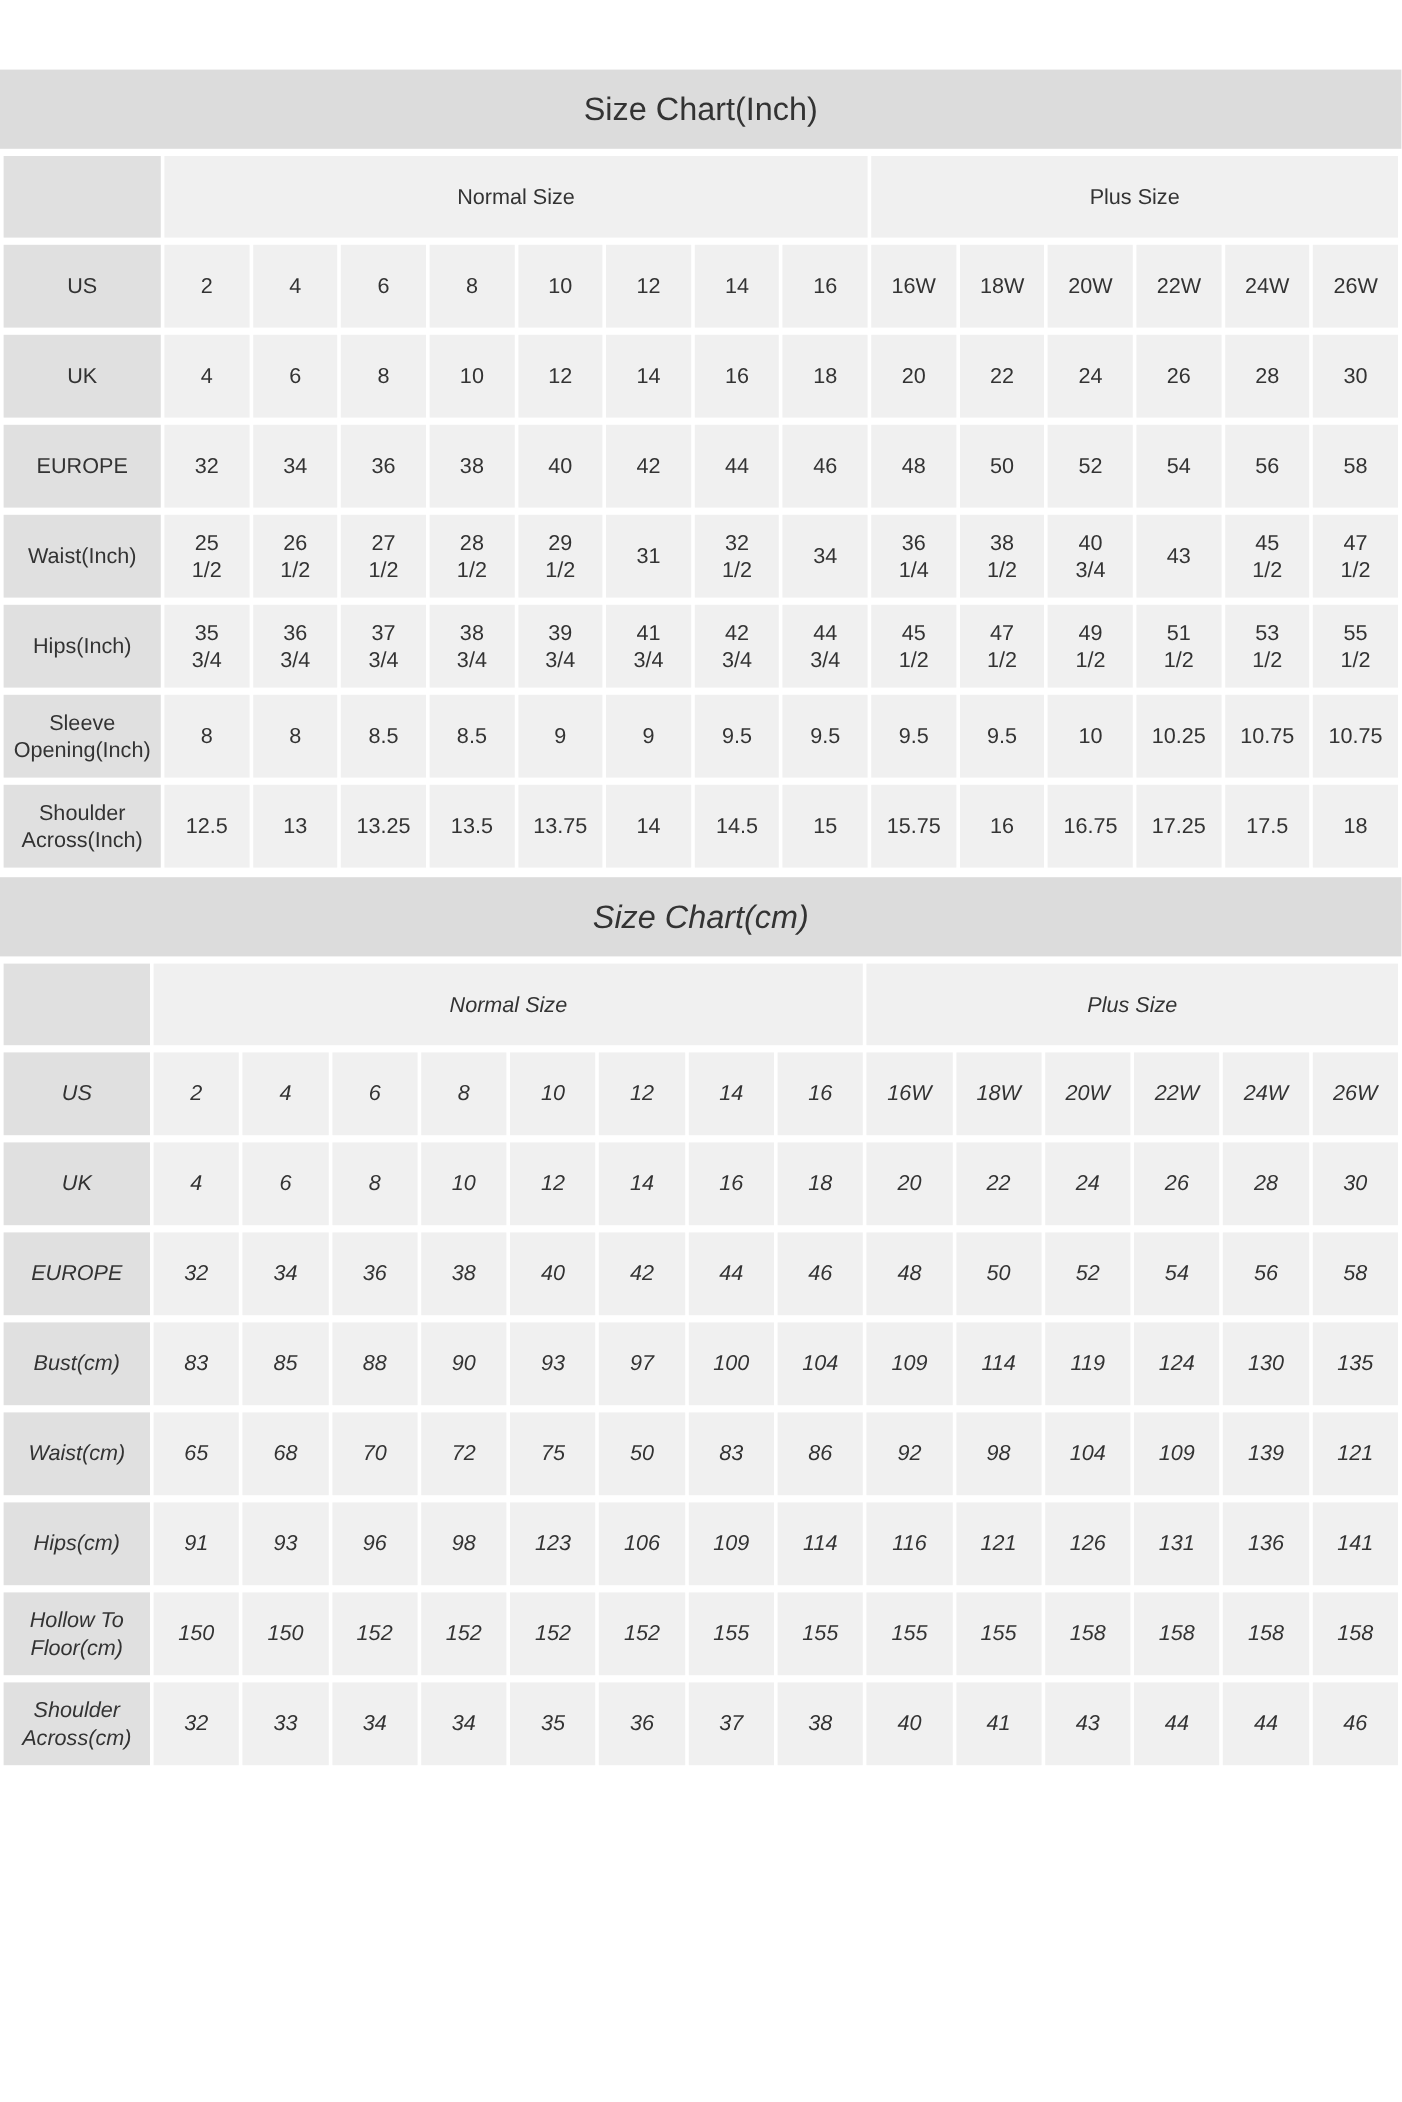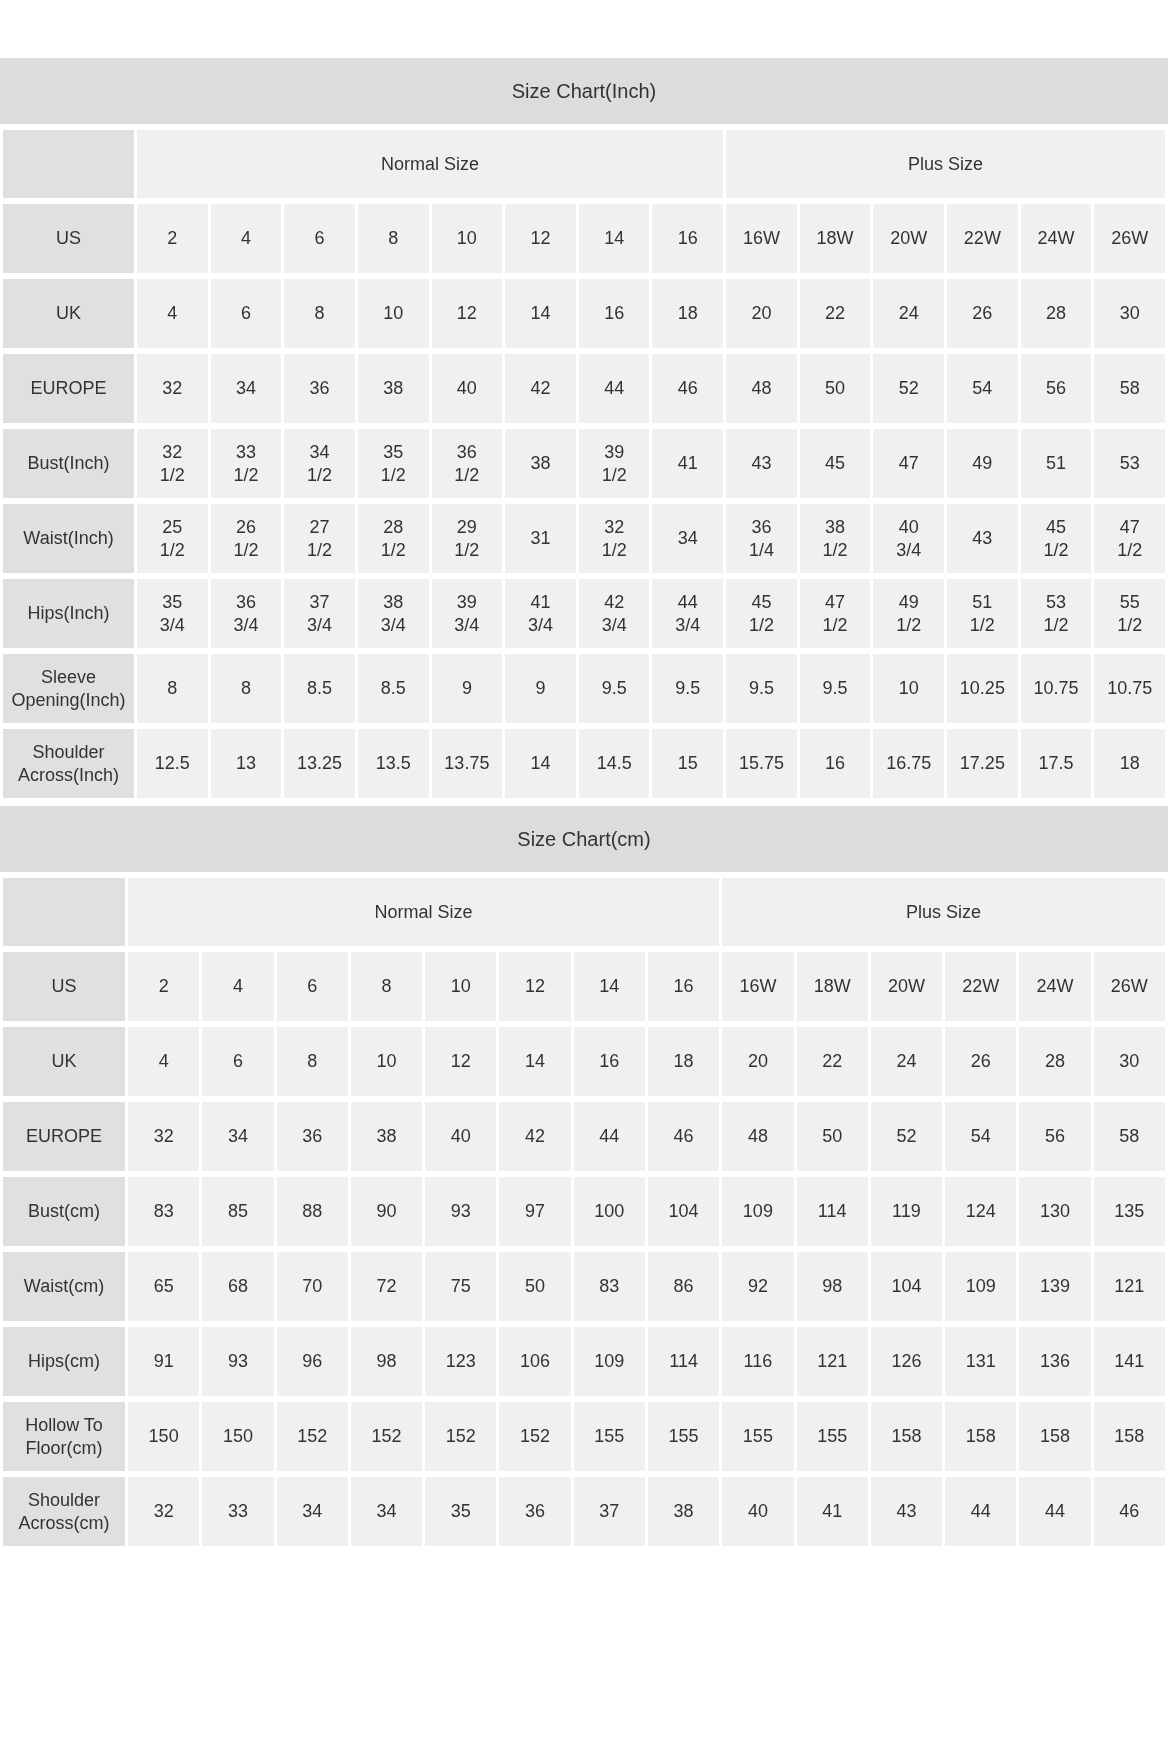--- a/index.html
+++ b/index.html
@@ -5,29 +5,29 @@
   * { box-sizing: border-box; }
   html, body { margin: 0; padding: 0; }
   body {
     width: 1168px;
     min-height: 1752px;
     background: #ffffff;
     font-family: "Liberation Sans", "DejaVu Sans", sans-serif;
     color: var(--text, #333333);
     padding: 58px 0 45px 0;
   }
-  .chart + .chart { margin-top: 2px; }
+  .chart + .chart { margin-top: 2px; font-style: italic; }
   .title-bar {
     width: 100%;
     height: 66px;
     background: var(--title-bg, #dcdcdc);
     display: flex;
     align-items: center;
     justify-content: center;
-    font-size: 20px;
+    font-size: 27px;
   }
   table {
     width: 100%;
     border-collapse: separate;
     border-spacing: 3px 6px;
     table-layout: fixed;
   }
   .t-inch .label-col { width: 131px; }
   .t-cm   .label-col { width: 122px; }
   th, td {
@@ -120,43 +120,20 @@
             <td class="val">44</td>
             <td class="val">46</td>
             <td class="val">48</td>
             <td class="val">50</td>
             <td class="val">52</td>
             <td class="val">54</td>
             <td class="val">56</td>
             <td class="val">58</td>
           </tr>
           <tr>
-            <th class="rowlabel">Bust(Inch)</th>
-            <td class="val">32
-1/2</td>
-            <td class="val">33
-1/2</td>
-            <td class="val">34
-1/2</td>
-            <td class="val">35
-1/2</td>
-            <td class="val">36
-1/2</td>
-            <td class="val">38</td>
-            <td class="val">39
-1/2</td>
-            <td class="val">41</td>
-            <td class="val">43</td>
-            <td class="val">45</td>
-            <td class="val">47</td>
-            <td class="val">49</td>
-            <td class="val">51</td>
-            <td class="val">53</td>
-          </tr>
-          <tr>
             <th class="rowlabel">Waist(Inch)</th>
             <td class="val">25
 1/2</td>
             <td class="val">26
 1/2</td>
             <td class="val">27
 1/2</td>
             <td class="val">28
 1/2</td>
             <td class="val">29

